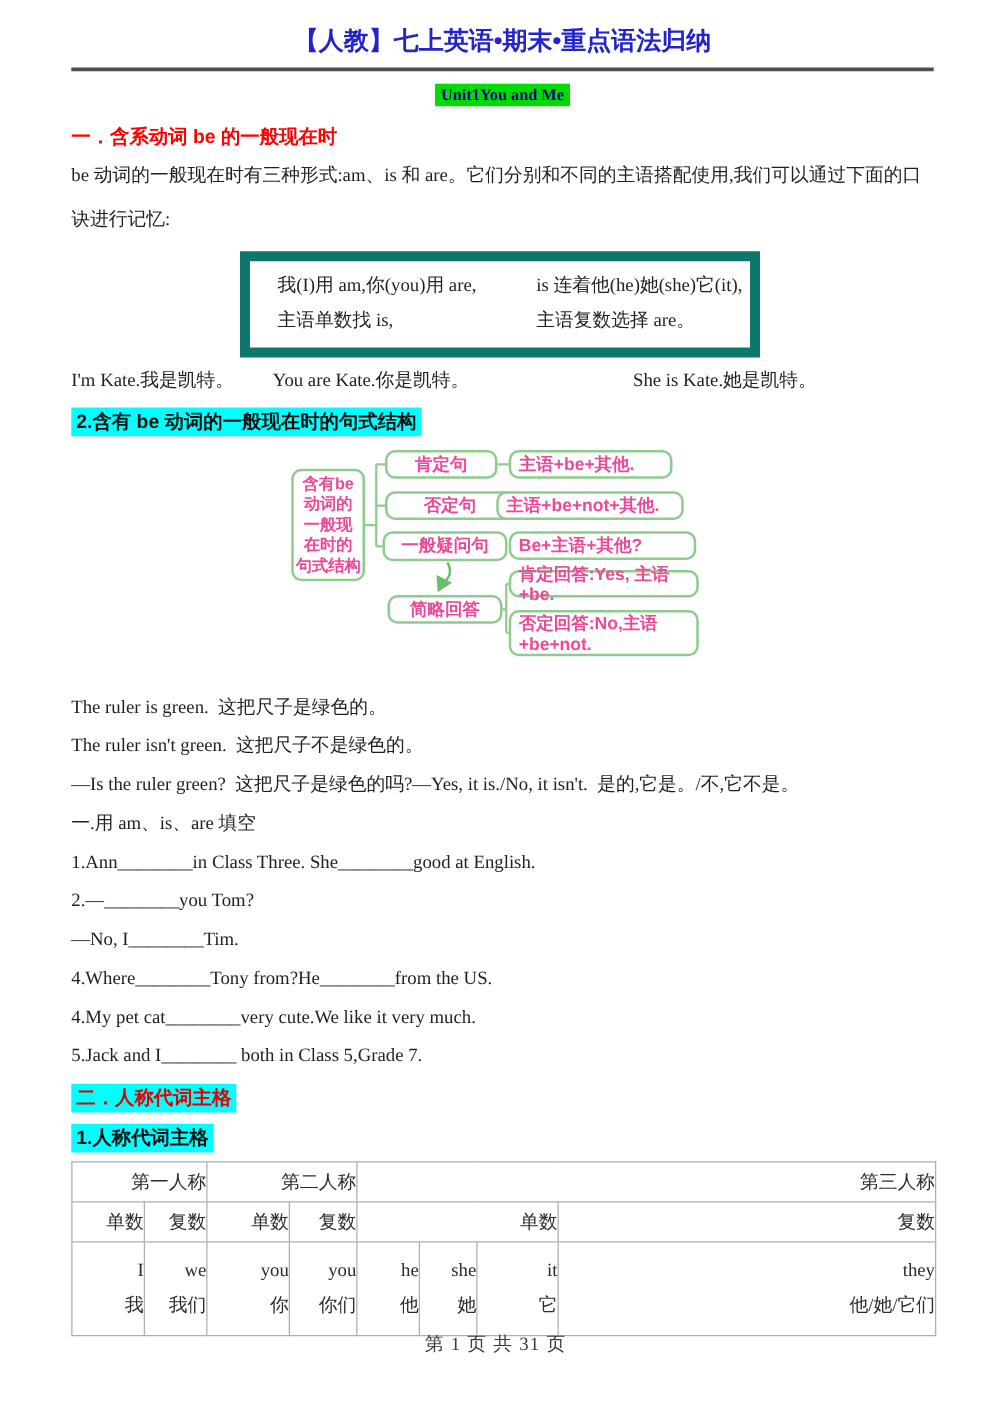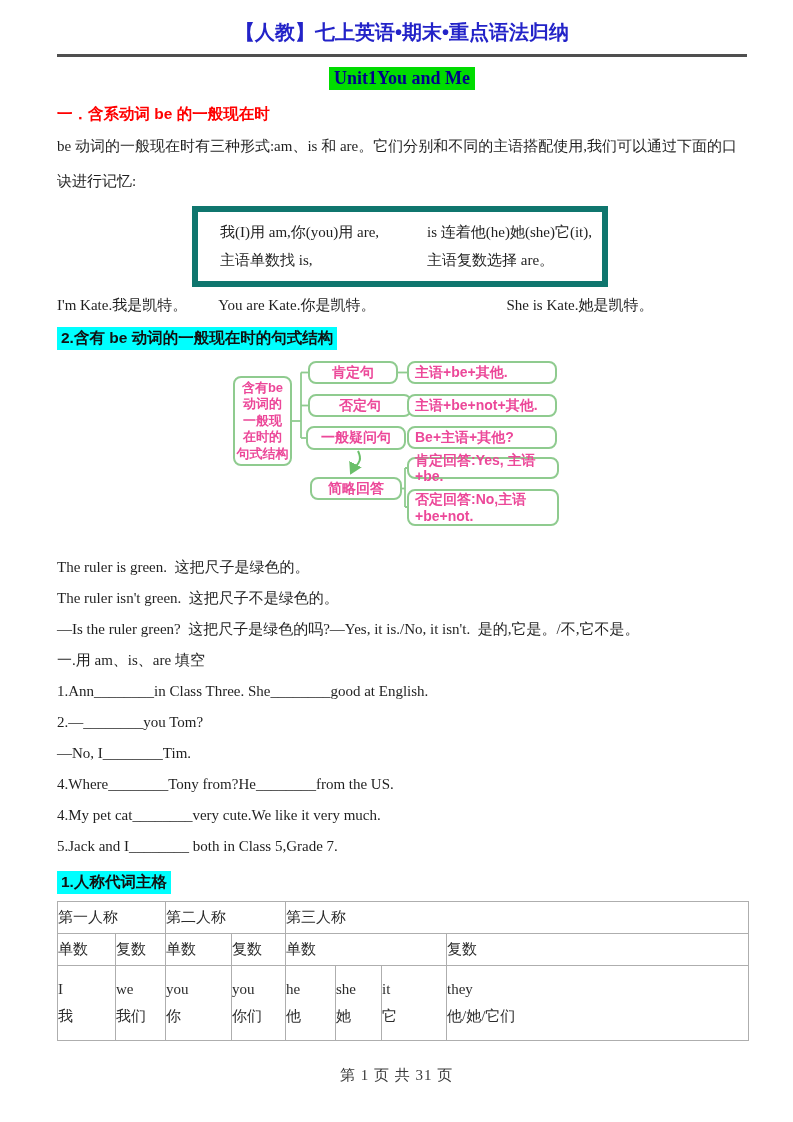--- a/index.html
+++ b/index.html
@@ -4,47 +4,47 @@
 <style>
   html,body{margin:0;padding:0;background:#ffffff;}
   .page{position:relative;width:793px;height:1122px;background:#fff;overflow:hidden;
         font-family:"Liberation Serif","DejaVu Serif",serif;color:#1f1f1f;font-size:15px;}
   .content{margin:0 46px 0 57px;}
   .doc-title{padding-top:19px;text-align:center;color:#2323c8;font-weight:bold;font-size:20px;
              font-family:"Liberation Sans","DejaVu Sans",sans-serif;}
   .rule{border-top:3px solid #4f4f4f;margin-top:8px;}
   .unit-line{text-align:center;margin-top:10px;}
   .unit-badge{display:inline-block;background:#00dc00;color:#00008b;font-weight:bold;
-              font-size:18px;padding:1px 5px;}
+              font-size:13px;padding:1px 5px;}
   .h-red{color:#ff0000;font-weight:bold;font-size:15.5px;margin-top:14px;
          font-family:"Liberation Sans","DejaVu Sans",sans-serif;}
   .h-wrap{margin-top:9px;}
   .hl-cyan{display:inline-block;background:#00ffff;color:#111;font-weight:bold;font-size:15.5px;
            padding:1px 4px;font-family:"Liberation Sans","DejaVu Sans",sans-serif;}
   .hl-cyan.red-text{color:#e60000;}
   .intro{margin-top:4px;line-height:35px;}
-  .mnemonic{box-sizing:border-box;margin:7px 0 0 135px;width:416px;border:6px solid #0f766e;
+  .mnemonic{box-sizing:border-box;margin:7px 0 0 135px;width:416px;border:8px solid #0f766e;
             padding:6px 0 7px 22px;}
   .mnemonic .mline{display:grid;grid-template-columns:207px auto;line-height:28px;}
   .kate-line{margin-top:9px;display:flex;}
   .kate-gap1{margin-left:31px;text-align:center;}
   .kate-gap2{margin-left:131px;}
   .diagram{position:relative;height:192px;margin-top:4px;}
   .dbox{position:absolute;box-sizing:border-box;border:2px solid #8fcb8f;border-radius:8px;
         background:#fff;color:#ec4899;font-weight:bold;font-size:14px;
         display:flex;align-items:center;justify-content:center;
         font-family:"Liberation Sans","DejaVu Sans",sans-serif;}
   .dbox.left-align{justify-content:flex-start;padding:1px 6px;line-height:1.15;}
   .dbox.root{flex-direction:column;font-size:13px;line-height:16.5px;padding:2px 1px;}
   .dbox .rl{display:block;}
   .dsvg{position:absolute;left:0;top:0;pointer-events:none;}
   .textblock{margin-top:6px;line-height:31px;}
   .textblock div{white-space:pre-wrap;}
   .pron-table{border-collapse:collapse;margin-top:7px;width:691px;table-layout:fixed;
-              text-align:left;color:#2b2b2b;}
+              text-align:right;color:#2b2b2b;}
   .pron-table td{border:1px solid #aeaeae;padding:0;}
   .pron-table .hrow td{height:31px;}
   .pron-table .drow td{height:74px;vertical-align:middle;}
   .pron-table .en{display:block;margin-bottom:9px;}
   .footer{position:absolute;top:1066px;left:0;width:100%;text-align:center;color:#3a3a3a;
           font-size:15px;letter-spacing:1px;}
 </style>
 </head>
 <body>
 
@@ -113,40 +113,43 @@
         <span class="rl">一般现</span>
         <span class="rl">在时的</span>
         <span class="rl">句式结构</span>
       </div>
 
       <div class="dbox" style="left:251px;top:7px;width:90px;height:23px;">肯定句</div>
       <div class="dbox" style="left:251px;top:40px;width:104px;height:23px;">否定句</div>
       <div class="dbox" style="left:249px;top:72px;width:100px;height:24px;">一般疑问句</div>
       <div class="dbox" style="left:253px;top:123px;width:92px;height:23px;">简略回答</div>
 
-      <div class="dbox left-align" style="left:350px;top:7px;width:150px;height:23px;">主语+be+其他.</div>
-      <div class="dbox left-align" style="left:350px;top:40px;width:150px;height:23px;">主语+be+not+其他.</div>
+      <div class="dbox left-align" style="left:350px;top:7px;width:131px;height:23px;">主语+be+其他.</div>
+      <div class="dbox left-align" style="left:340px;top:40px;width:150px;height:23px;">主语+be+not+其他.</div>
       <div class="dbox left-align" style="left:350px;top:72px;width:150px;height:23px;">Be+主语+其他?</div>
       <div class="dbox left-align" style="left:350px;top:103px;width:152px;height:22px;">肯定回答:Yes, 主语+be.</div>
       <div class="dbox left-align" style="left:350px;top:135px;width:152px;height:37px;">否定回答:No,主语+be+not.</div>
     </div>
 
     <div class="textblock">
       <div>The ruler is green.  这把尺子是绿色的。</div>
       <div>The ruler isn't green.  这把尺子不是绿色的。</div>
       <div>—Is the ruler green?  这把尺子是绿色的吗?—Yes, it is./No, it isn't.  是的,它是。/不,它不是。</div>
       <div>一.用 am、is、are 填空</div>
       <div>1.Ann________in Class Three. She________good at English.</div>
       <div>2.—________you Tom?</div>
       <div>—No, I________Tim.</div>
       <div>4.Where________Tony from?He________from the US.</div>
       <div>4.My pet cat________very cute.We like it very much.</div>
       <div>5.Jack and I________ both in Class 5,Grade 7.</div>
     </div>
 
+    <div class="h-wrap" style="margin-top:6px;">
+      <span class="hl-cyan red-text">二．人称代词主格</span>
+    </div>
     <div class="h-wrap">
       <span class="hl-cyan">1.人称代词主格</span>
     </div>
 
     <table class="pron-table">
       <colgroup>
         <col style="width:58px">
           <col style="width:50px">
           <col style="width:66px">
           <col style="width:54px">

